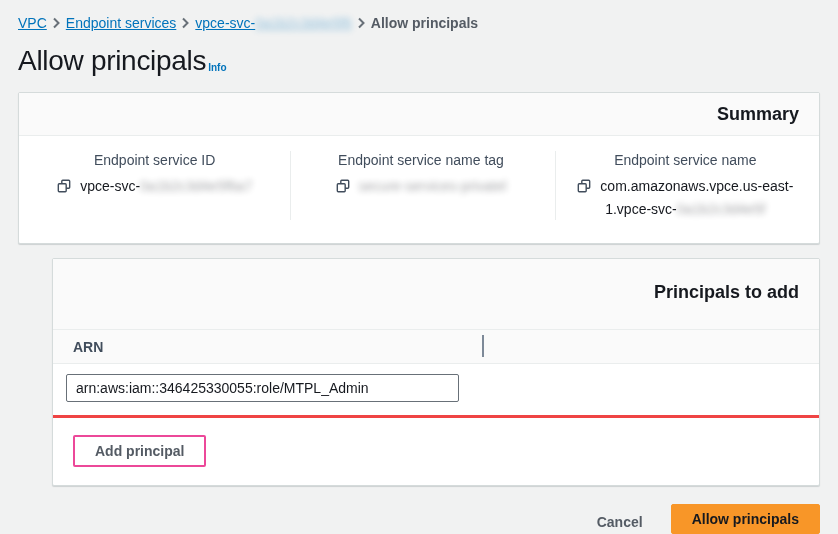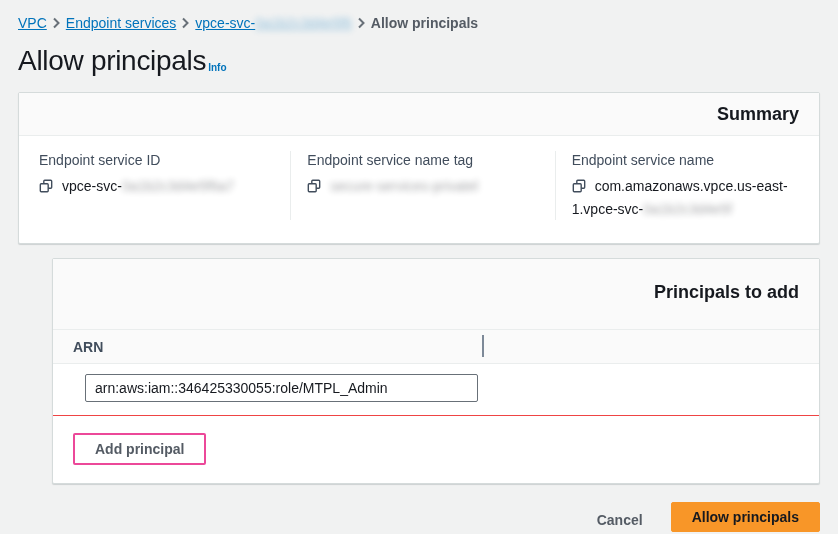--- a/index.html
+++ b/index.html
@@ -25,34 +25,34 @@
   h1 { font-size: 28px; font-weight: 400; letter-spacing: -0.3px; color: #16191f; }
   .info-link { font-size: 10px; font-weight: 700; color: #0073bb; margin-left: 2px; padding-bottom: 4px; cursor: pointer; }
 
   
   .card { background: #fff; border: 1px solid #d5dbdb; border-radius: 2px; box-shadow: 0 1px 1px rgba(0,28,36,.15); }
   .card-header { background: #fafafa; border-bottom: 1px solid #eaeded; }
   h2 { font-size: 18px; font-weight: 700; color: #16191f; text-align: right; }
 
   
   .summary .card-header { padding: 11px 20px 10px; }
-  .summary-body { display: flex; padding: 15px 0 23px; }
+  .summary-body { display: flex; padding: 15px 0 23px; text-align: center; }
   .sum-col { width: 272px; padding: 0 20px; }
   .sum-col + .sum-col { width: 265px; border-left: 1px solid #eaeded; padding-left: 16px; }
   .field-label { font-size: 14px; color: #414d5c; margin-bottom: 7px; line-height: 18px; }
   .field-value { font-size: 14px; color: #16191f; line-height: 21px; word-break: break-all; }
   .copy-icon { display: inline-block; vertical-align: -2px; margin-right: 9px; cursor: pointer; }
 
   
   .principals { margin-top: 14px; margin-left: 34px; }
   .principals .card-header { padding: 23px 20px 26px; }
   .arn-header { position: relative; background: #fafafa; border-bottom: 1px solid #eaeded; padding: 8px 20px 7px; }
   .arn-header .col-label { font-size: 14px; font-weight: 700; color: #414d5c; }
   .col-divider { position: absolute; left: 429px; top: 5px; width: 2px; height: 22px; background: #7d8998; cursor: col-resize; }
-  .input-row { padding: 10px 32px 13px; border-bottom: 1px solid #ef4444; }
+  .input-row { padding: 10px 13px 13px; border-bottom: 3px solid #ef4444; }
   .arn-input {
     width: 393px; height: 28px; border: 1px solid #687078; border-radius: 2px;
     padding: 0 9px; font-size: 14px; font-family: inherit; color: #16191f; background: #fff;
   }
   .action-row { padding: 17px 20px 18px; }
   .btn-secondary {
     display: inline-block; background: #fff; border: 2px solid #ec4899; border-radius: 2px;
     color: #545b64; font-weight: 700; font-size: 14px; line-height: 18px;
     padding: 5px 20px; cursor: pointer; font-family: inherit;
   }

